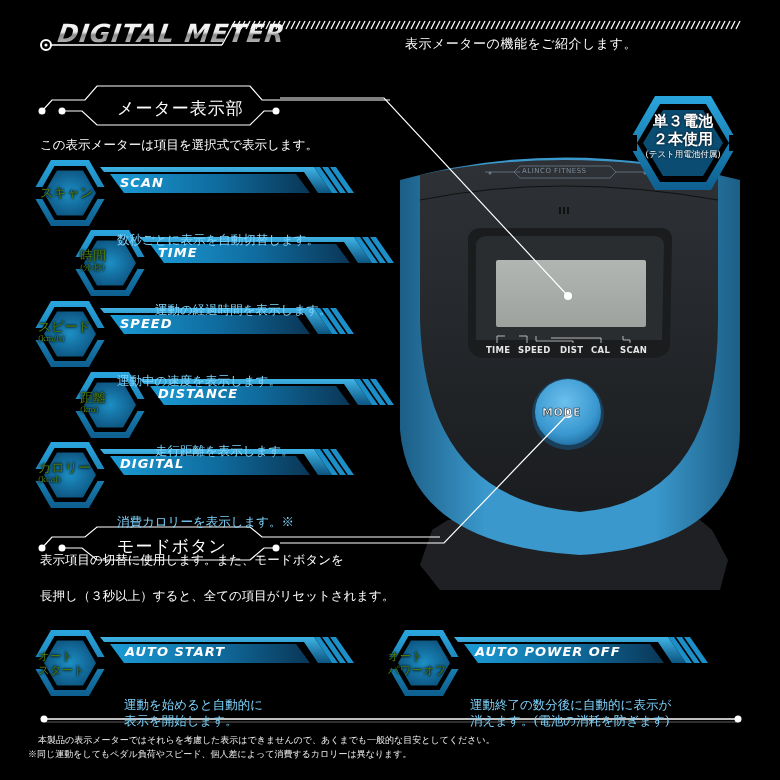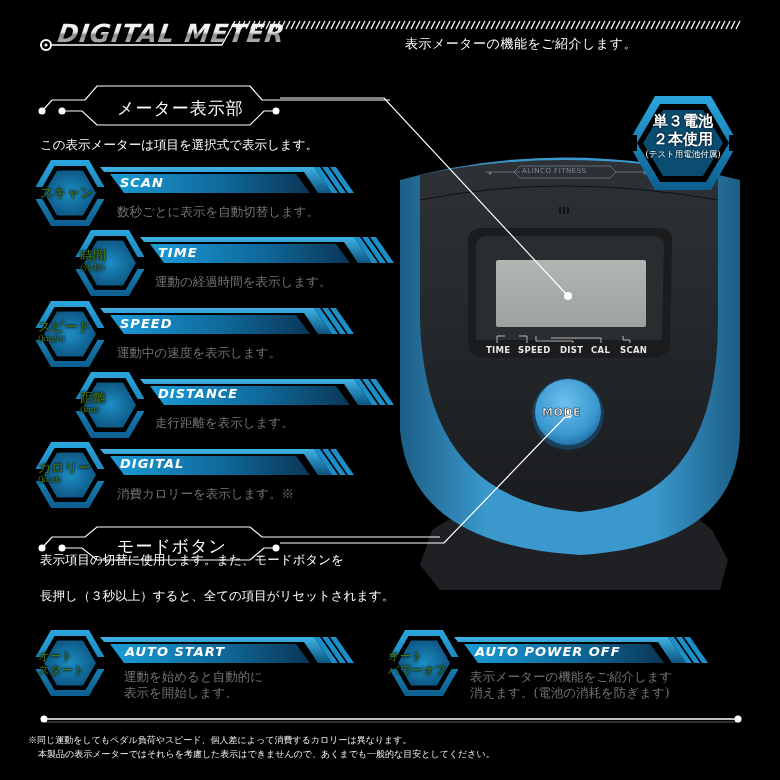--- a/index.html
+++ b/index.html
@@ -20,21 +20,21 @@
 
   
   .sec-label { position: absolute; font-size: 17px; letter-spacing: 1px; color: #fff; }
 
   .body-text { position: absolute; font-size: 12.5px; line-height: 17px; color: #fff; }
   .banner-title {
     position: absolute;
     font-family: "DejaVu Sans", "Liberation Sans", sans-serif;
     font-weight: bold; font-style: italic; font-size: 13px; letter-spacing: 1px; color: #fff;
   }
-  .feat-desc { position: absolute; font-size: 12.5px; color: #737373; line-height: 17px; white-space: nowrap; }
+  .feat-desc { position: absolute; font-size: 12.5px; color: #7dd3fc; line-height: 17px; white-space: nowrap; margin-top: 28px; }
   .hex-label { position: absolute; color: #4d7c0f; text-shadow: 0 0 3px #000, 0 0 2px #000; }
   .hex-main { font-size: 13px; line-height: 14px; white-space: nowrap; }
   .hex-sub { font-size: 8px; line-height: 10px; white-space: nowrap; }
 
   
   .lcd-label {
     position: absolute; font-family: "DejaVu Sans", "Liberation Sans", sans-serif;
     font-size: 8.5px; font-weight: bold; color: #e6e6e6; letter-spacing: 0.3px;
   }
   .brand { position: absolute; font-family: "DejaVu Sans", "Liberation Sans", sans-serif; font-size: 7px; color: #7c8a98; letter-spacing: 0.5px; }
@@ -366,33 +366,33 @@
 </div>
 <div class="banner-title" style="left:125px;top:644px;">AUTO START</div>
 <div class="feat-desc" style="left:124px;top:668px;">運動を始めると自動的に</div>
 <div class="feat-desc" style="left:124px;top:684px;">表示を開始します。</div>
 
 <div class="hex-label" style="left:388px;top:649px;width:72px;">
   <div class="hex-main" style="font-size:11.5px">オート</div>
   <div class="hex-main" style="font-size:11.5px">パワーオフ</div>
 </div>
 <div class="banner-title" style="left:475px;top:644px;">AUTO POWER OFF</div>
-<div class="feat-desc" style="left:470px;top:668px;">表示メーターの機能をご紹介します</div>
+<div class="feat-desc" style="left:470px;top:668px;">運動終了の数分後に自動的に表示が</div>
 <div class="feat-desc" style="left:470px;top:684px;">消えます。(電池の消耗を防ぎます)</div>
 
 <div class="battery-text" style="left:628px;top:112px;width:110px;">
   <div style="font-size:15px;line-height:18px;font-weight:bold;">単３電池</div>
   <div style="font-size:15px;line-height:18px;font-weight:bold;">２本使用</div>
   <div style="font-size:8.5px;line-height:13px;">(テスト用電池付属)</div>
 </div>
 
 <div class="brand" style="left:522px;top:167px;text-align:right;">ALINCO FITNESS</div>
 <div class="lcd-label" style="left:486px;top:345px;">TIME</div>
 <div class="lcd-label" style="left:518px;top:345px;">SPEED</div>
 <div class="lcd-label" style="left:560px;top:345px;">DIST</div>
 <div class="lcd-label" style="left:591px;top:345px;">CAL</div>
 <div class="lcd-label" style="left:620px;top:345px;">SCAN</div>
 <div class="mode-text" style="left:542px;top:406px;">MODE</div>
 
 <div class="footnote">
+  <div style="padding-left:10px;">本製品の表示メーターではそれらを考慮した表示はできませんので、あくまでも一般的な目安としてください。</div>
   <div>※同じ運動をしてもペダル負荷やスピード、個人差によって消費するカロリーは異なります。</div>
-  <div style="padding-left:10px;">本製品の表示メーターではそれらを考慮した表示はできませんので、あくまでも一般的な目安としてください。</div>
 </div>
 
 </body></html>

